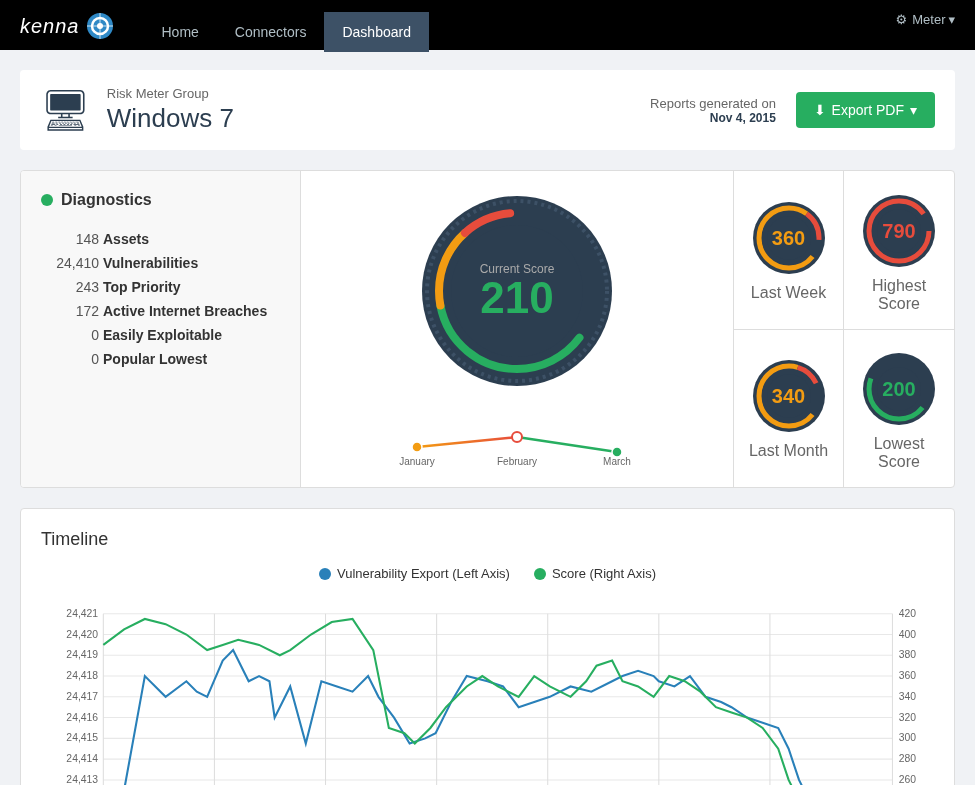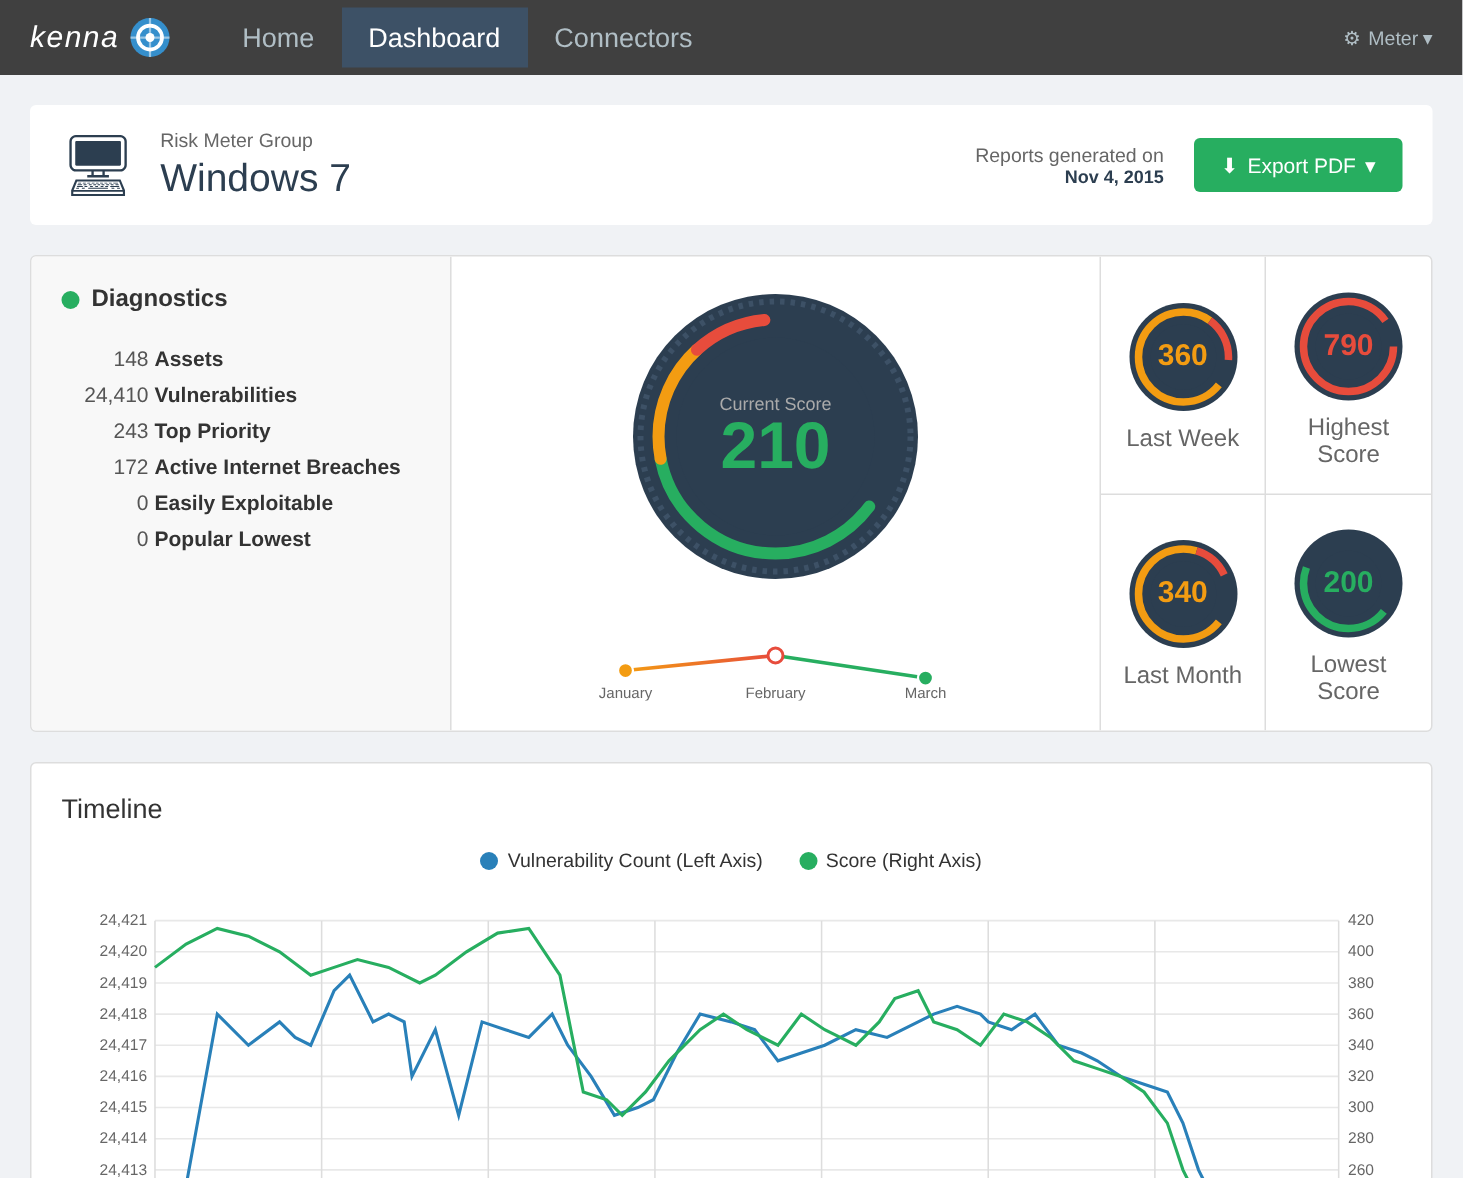--- a/index.html
+++ b/index.html
@@ -1,23 +1,23 @@
 <!DOCTYPE html>
 <html><head>
   <meta charset="utf-8">
   <style>
     * { box-sizing: border-box; margin: 0; padding: 0; }
     body { font-family: 'Helvetica Neue', Arial, sans-serif; background: #f0f2f5; font-size: 14px; }
 
     
     .navbar {
-      background: #404040;
-      display: flex;
-      align-items: center;
-      padding: 0 20px;
+      background: #000000;
+      display: flex;
+      align-items: flex-start;
+      padding: 12px 20px;
       height: 50px;
     }
     .navbar-brand {
       display: flex;
       align-items: center;
       margin-right: 30px;
     }
     .kenna-logo-text {
       color: white;
       font-size: 20px;
@@ -34,21 +34,21 @@
       display: flex;
       flex: 1;
     }
     .nav-link {
       color: #b0bec5;
       text-decoration: none;
       padding: 0 18px;
       height: 40px;
       display: flex;
       align-items: center;
-      font-size: 18px;
+      font-size: 14px;
       cursor: pointer;
     }
     .nav-link.active {
       background: #3d5166;
       color: white;
     }
     .nav-right {
       display: flex;
       align-items: center;
       color: #b0bec5;
@@ -326,22 +326,22 @@
     <svg class="kenna-logo-icon" viewBox="0 0 28 28">
       <circle cx="14" cy="14" r="13" fill="#3498db" opacity="0.9"></circle>
       <circle cx="14" cy="14" r="8" fill="none" stroke="white" stroke-width="2.5"></circle>
       <circle cx="14" cy="14" r="3" fill="white"></circle>
       <line x1="14" y1="1" x2="14" y2="27" stroke="white" stroke-width="1.5" opacity="0.5"></line>
       <line x1="1" y1="14" x2="27" y2="14" stroke="white" stroke-width="1.5" opacity="0.5"></line>
     </svg>
   </div>
   <div class="nav-links">
     <a class="nav-link">Home</a>
+    <a class="nav-link">Connectors</a>
     <a class="nav-link active">Dashboard</a>
-    <a class="nav-link">Connectors</a>
   </div>
   <div class="nav-right">
     <span style="margin-right:5px;">⚙</span>
     <span>Meter</span>
     <span style="margin-left:3px;">▾</span>
   </div>
 </nav>
 
 <div class="page-content">
 
@@ -498,21 +498,21 @@
         <span class="score-card-label">Lowest Score</span>
       </div>
     </div>
   </div>
 
   <div class="timeline-panel">
     <div class="timeline-title">Timeline</div>
     <div class="chart-legend">
       <div class="legend-item">
         <div class="legend-dot" style="background:#2980b9;"></div>
-        <span>Vulnerability Count (Left Axis)</span>
+        <span>Vulnerability Export (Left Axis)</span>
       </div>
       <div class="legend-item">
         <div class="legend-dot" style="background:#27ae60;"></div>
         <span>Score (Right Axis)</span>
       </div>
     </div>
     <div class="chart-area">
       <svg class="chart-svg" viewBox="0 0 860 280">
 
         <line x1="60" y1="20" x2="820" y2="20" class="grid-line"></line>

